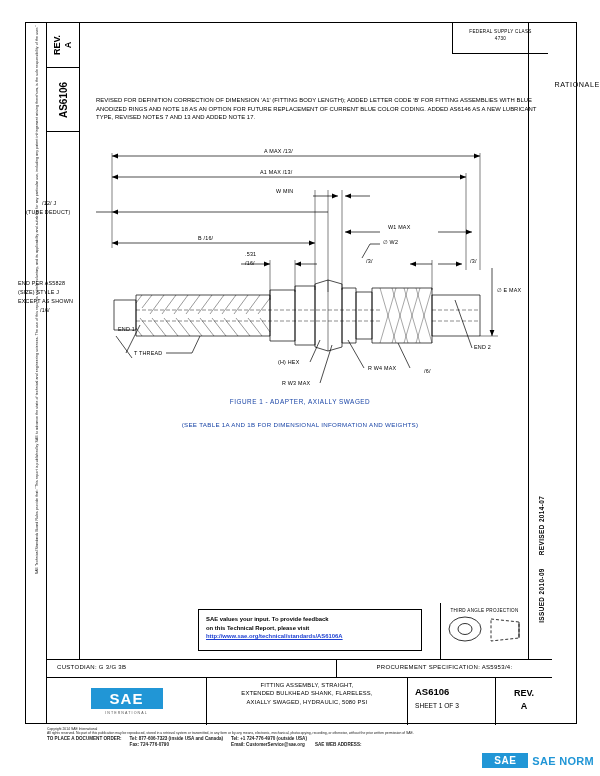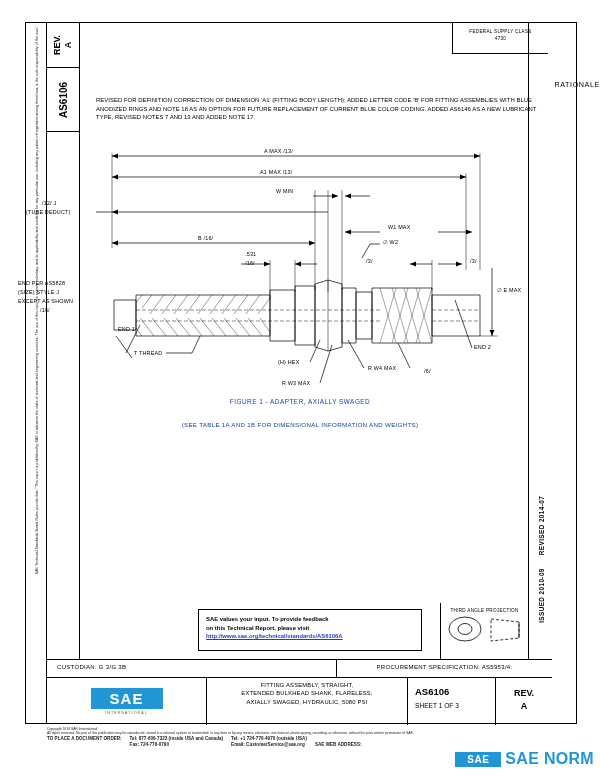--- a/index.html
+++ b/index.html
@@ -112,21 +112,21 @@
   #footer{position:absolute;left:47px;top:727px;width:420px;
       font-size:3.4px;line-height:4.4px;color:#222;}
   #footer .bold{font-weight:bold;font-size:4.6px;line-height:6.4px;}
   #footer table{border-collapse:collapse;font-size:4.3px;}
   #footer td{padding:0 8px 0 0;vertical-align:top;white-space:nowrap;}
 
   
   #wm{position:absolute;right:6px;bottom:8px;display:flex;align-items:center;gap:4px;}
   #wm .mark{width:46px;height:15px;background:#2196d6;color:#fff;font-weight:bold;
       font-size:10px;display:flex;align-items:center;justify-content:center;letter-spacing:.5px;}
-  #wm .txt{font-size:16px;font-weight:bold;color:#2196d6;letter-spacing:.3px;}
+  #wm .txt{font-size:11px;font-weight:bold;color:#2196d6;letter-spacing:.3px;}
 </style>
 </head>
 <body>
 
 <div class="page">
 
   <div id="frame"></div>
 
   <div id="vstrip">
     <div class="vtext">SAE Technical Standards Board Rules provide that: "This report is published by SAE to advance the state of technical and engineering sciences. The use of this report is entirely voluntary, and its applicability and suitability for any particular use, including any patent infringement arising therefrom, is the sole responsibility of the user."</div>

